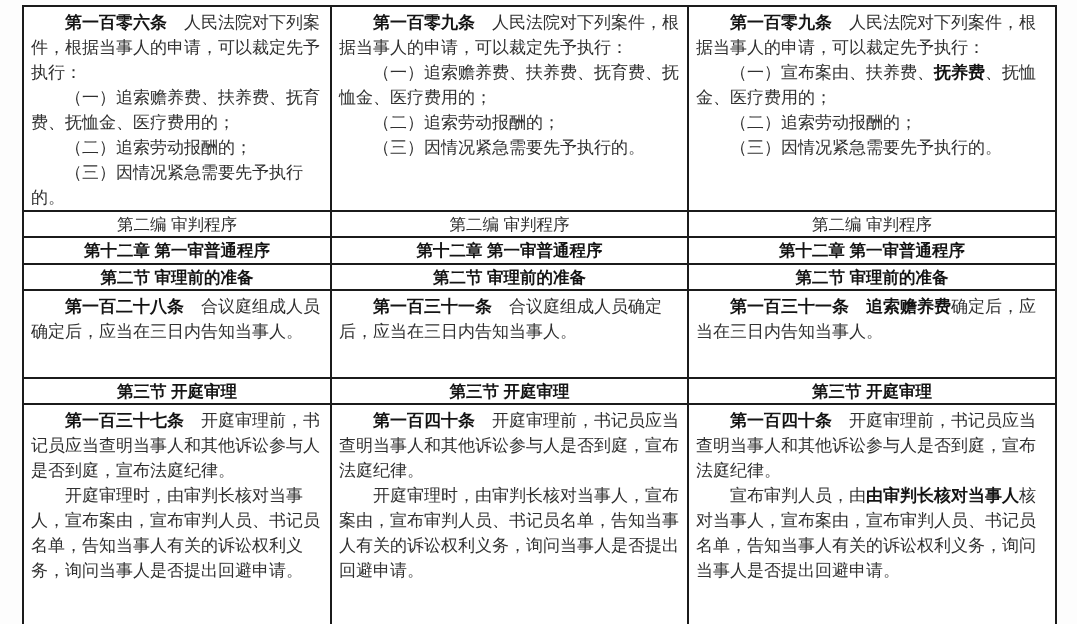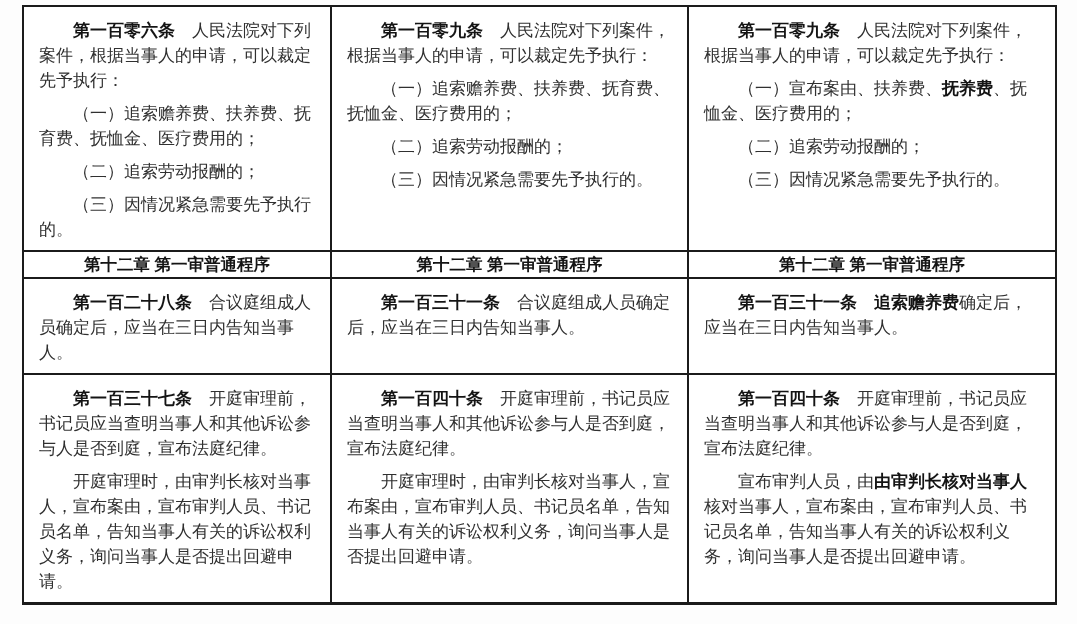--- a/index.html
+++ b/index.html
@@ -18,21 +18,21 @@
     border: 2px solid #1b1b1b;
     border-bottom-width: 3px;
   }
   td { border: 2px solid #1b1b1b; overflow: hidden; }
   .article-cell {
     vertical-align: top;
     padding: 3px 7px 0 7px;
     color: #303030;
     font-size: 17px;
   }
-  .article-cell p { margin: 8px; text-indent: 2em; line-height: 25px; }
+  .article-cell p { margin: 0; text-indent: 2em; line-height: 25px; }
   .b { font-weight: bold; color: #141414; }
   .section-cell {
     text-align: center; vertical-align: middle;
     font-size: 16.5px; color: #2e2e2e;
     padding: 0; line-height: 1.1;
   }
   .section-cell.bold { font-weight: bold; color: #141414; margin-left: 8px; }
 </style>
 </head>
 <body>
@@ -58,35 +58,50 @@
             <p><span>（二）追索劳动报酬的；</span></p>
             <p><span>（三）因情况紧急需要先予执行的。</span></p>
           </td>
           <td class="article-cell">
             <p><span class="b">第一百零九条</span><span>　人民法院对下列案件，根据当事人的申请，可以裁定先予执行：</span></p>
             <p><span>（一）宣布案由、扶养费、</span><span class="b">抚养费</span><span>、抚恤金、医疗费用的；</span></p>
             <p><span>（二）追索劳动报酬的；</span></p>
             <p><span>（三）因情况紧急需要先予执行的。</span></p>
           </td>
         </tr>
+        <tr style="height: 26px;">
+          <td class="section-cell">第二编 审判程序</td>
+          <td class="section-cell">第二编 审判程序</td>
+          <td class="section-cell">第二编 审判程序</td>
+        </tr>
         <tr style="height: 27px;">
           <td class="section-cell bold">第十二章 第一审普通程序</td>
           <td class="section-cell bold">第十二章 第一审普通程序</td>
           <td class="section-cell bold">第十二章 第一审普通程序</td>
         </tr>
-        <tr style="height: 77px;">
+        <tr style="height: 26px;">
+          <td class="section-cell bold">第二节 审理前的准备</td>
+          <td class="section-cell bold">第二节 审理前的准备</td>
+          <td class="section-cell bold">第二节 审理前的准备</td>
+        </tr>
+        <tr style="height: 88px;">
           <td class="article-cell">
             <p><span class="b">第一百二十八条</span><span>　合议庭组成人员确定后，应当在三日内告知当事人。</span></p>
           </td>
           <td class="article-cell">
             <p><span class="b">第一百三十一条</span><span>　合议庭组成人员确定后，应当在三日内告知当事人。</span></p>
           </td>
           <td class="article-cell">
             <p><span class="b">第一百三十一条</span><span>　</span><span class="b">追索赡养费</span><span>确定后，应当在三日内告知当事人。</span></p>
           </td>
+        </tr>
+        <tr style="height: 26px;">
+          <td class="section-cell bold">第三节 开庭审理</td>
+          <td class="section-cell bold">第三节 开庭审理</td>
+          <td class="section-cell bold">第三节 开庭审理</td>
         </tr>
         <tr style="height: 222px;">
           <td class="article-cell">
             <p><span class="b">第一百三十七条</span><span>　开庭审理前，书记员应当查明当事人和其他诉讼参与人是否到庭，宣布法庭纪律。</span></p>
             <p><span>开庭审理时，由审判长核对当事人，宣布案由，宣布审判人员、书记员名单，告知当事人有关的诉讼权利义务，询问当事人是否提出回避申请。</span></p>
           </td>
           <td class="article-cell">
             <p><span class="b">第一百四十条</span><span>　开庭审理前，书记员应当查明当事人和其他诉讼参与人是否到庭，宣布法庭纪律。</span></p>
             <p><span>开庭审理时，由审判长核对当事人，宣布案由，宣布审判人员、书记员名单，告知当事人有关的诉讼权利义务，询问当事人是否提出回避申请。</span></p>
           </td>

